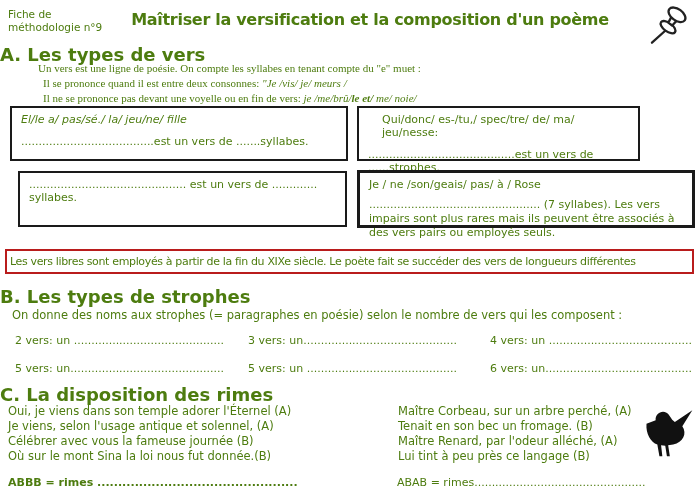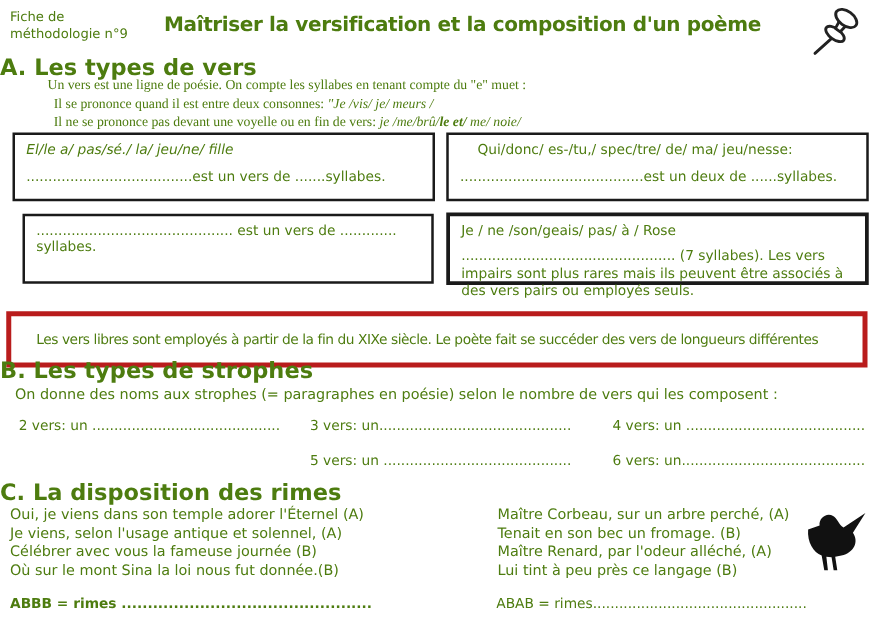--- a/index.html
+++ b/index.html
@@ -16,27 +16,27 @@
   .headB{top:286px;}
   .headC{top:384px;}
   .intro{top:61px;left:38px;font-size:11px;line-height:15px;font-family:Liberation Serif, serif;}
   .intro .ind{padding-left:5px;}
   .it{font-style:italic;}
   .b{font-weight:bold;text-align:center;}
   .vbox{border:2px solid #1a1a1a;padding:5px 9px;box-sizing:border-box;font-size:11px;}
   .vbox .verse{margin-bottom:9px;}
   .thick{border-width:3px;}
   .box1{top:106px;left:10px;width:338px;height:55px;}
-  .box2{top:106px;left:357px;width:338px;height:55px;}
+  .box2{top:106px;left:357px;width:283px;height:55px;}
   .box2 .verse{padding-left:14px;}
   .box3{top:171px;left:18px;width:329px;height:56px;}
   .box4{top:170px;left:357px;width:338px;height:58px;line-height:14px;}
   .box4 .verse{margin-bottom:6px;}
-  .note{top:249px;left:5px;width:689px;height:45px;border:4px solid #b91c1c;box-sizing:border-box;
-        display:flex;align-items:center;padding:0 20px;font-size:11px;letter-spacing:-0.35px;white-space:nowrap;overflow:hidden;}
+  .note{top:249px;left:5px;width:689px;height:25px;border:2px solid #b91c1c;box-sizing:border-box;
+        display:flex;align-items:center;padding:0 3px;font-size:11px;letter-spacing:-0.35px;white-space:nowrap;overflow:hidden;}
   .introB{top:308px;left:12px;font-size:11.5px;}
   .strophe{font-size:11px;white-space:nowrap;overflow:hidden;}
   .sr1{top:334px;}
   .sr2{top:362px;}
   .sc1{left:15px;width:228px;}
   .sc2{left:248px;width:228px;}
   .sc3{left:490px;width:202px;}
   .poem{top:404px;font-size:11.5px;line-height:15px;}
   .poemL{left:8px;width:380px;}
   .poemR{left:398px;width:250px;}
@@ -76,40 +76,41 @@
     <div class="ind"><span>Il ne se prononce pas devant une voyelle ou en fin de vers: </span><span class="it">je /me/brû/</span><span class="it b">le et/</span><span class="it"> me/ noie/</span></div>
   </div>
 
   <div class="abs vbox box1">
     <div class="verse it">El/le a/ pas/sé./ la/ jeu/ne/ fille</div>
     <div>......................................est un vers de .......syllabes.</div>
   </div>
 
   <div class="abs vbox box2">
     <div class="verse">Qui/donc/ es-/tu,/ spec/tre/ de/ ma/ jeu/nesse:</div>
-    <div>..........................................est un deux de ......syllabes.</div>
+    <div>..........................................est un vers de ......strophes.</div>
   </div>
 
   <div class="abs vbox box3">
     <div>............................................. est un vers de ............. syllabes.</div>
   </div>
 
   <div class="abs vbox thick box4">
     <div class="verse">Je / ne /son/geais/ pas/ à / Rose</div>
     <div>................................................. (7 syllabes). Les vers impairs sont plus rares mais ils peuvent être associés à des vers pairs ou employés seuls.</div>
   </div>
 
   <div class="abs note">Les vers libres sont employés à partir de la fin du XIXe siècle. Le poète fait se succéder des vers de longueurs différentes</div>
 
   <div class="abs sec-head headB">B. Les types de strophes</div>
   <div class="abs introB">On donne des noms aux strophes (= paragraphes en poésie) selon le nombre de vers qui les composent :</div>
 
   <div class="abs strophe sr1 sc1">2 vers: un ...........................................</div>
   <div class="abs strophe sr1 sc2">3 vers: un............................................</div>
   <div class="abs strophe sr1 sc3">4 vers: un ...........................................</div>
+  <div class="abs strophe sr2 sc1">5 vers: un............................................</div>
   <div class="abs strophe sr2 sc2">5 vers: un ...........................................</div>
   <div class="abs strophe sr2 sc3">6 vers: un............................................</div>
 
   <div class="abs poem poemL">
     <div>Oui, je viens dans son temple adorer l'Éternel (A)</div>
     <div>Je viens, selon l'usage antique et solennel, (A)</div>
     <div>Célébrer avec vous la fameuse journée (B)</div>
     <div>Où sur le mont Sina la loi nous fut donnée.(B)</div>
   </div>
 

